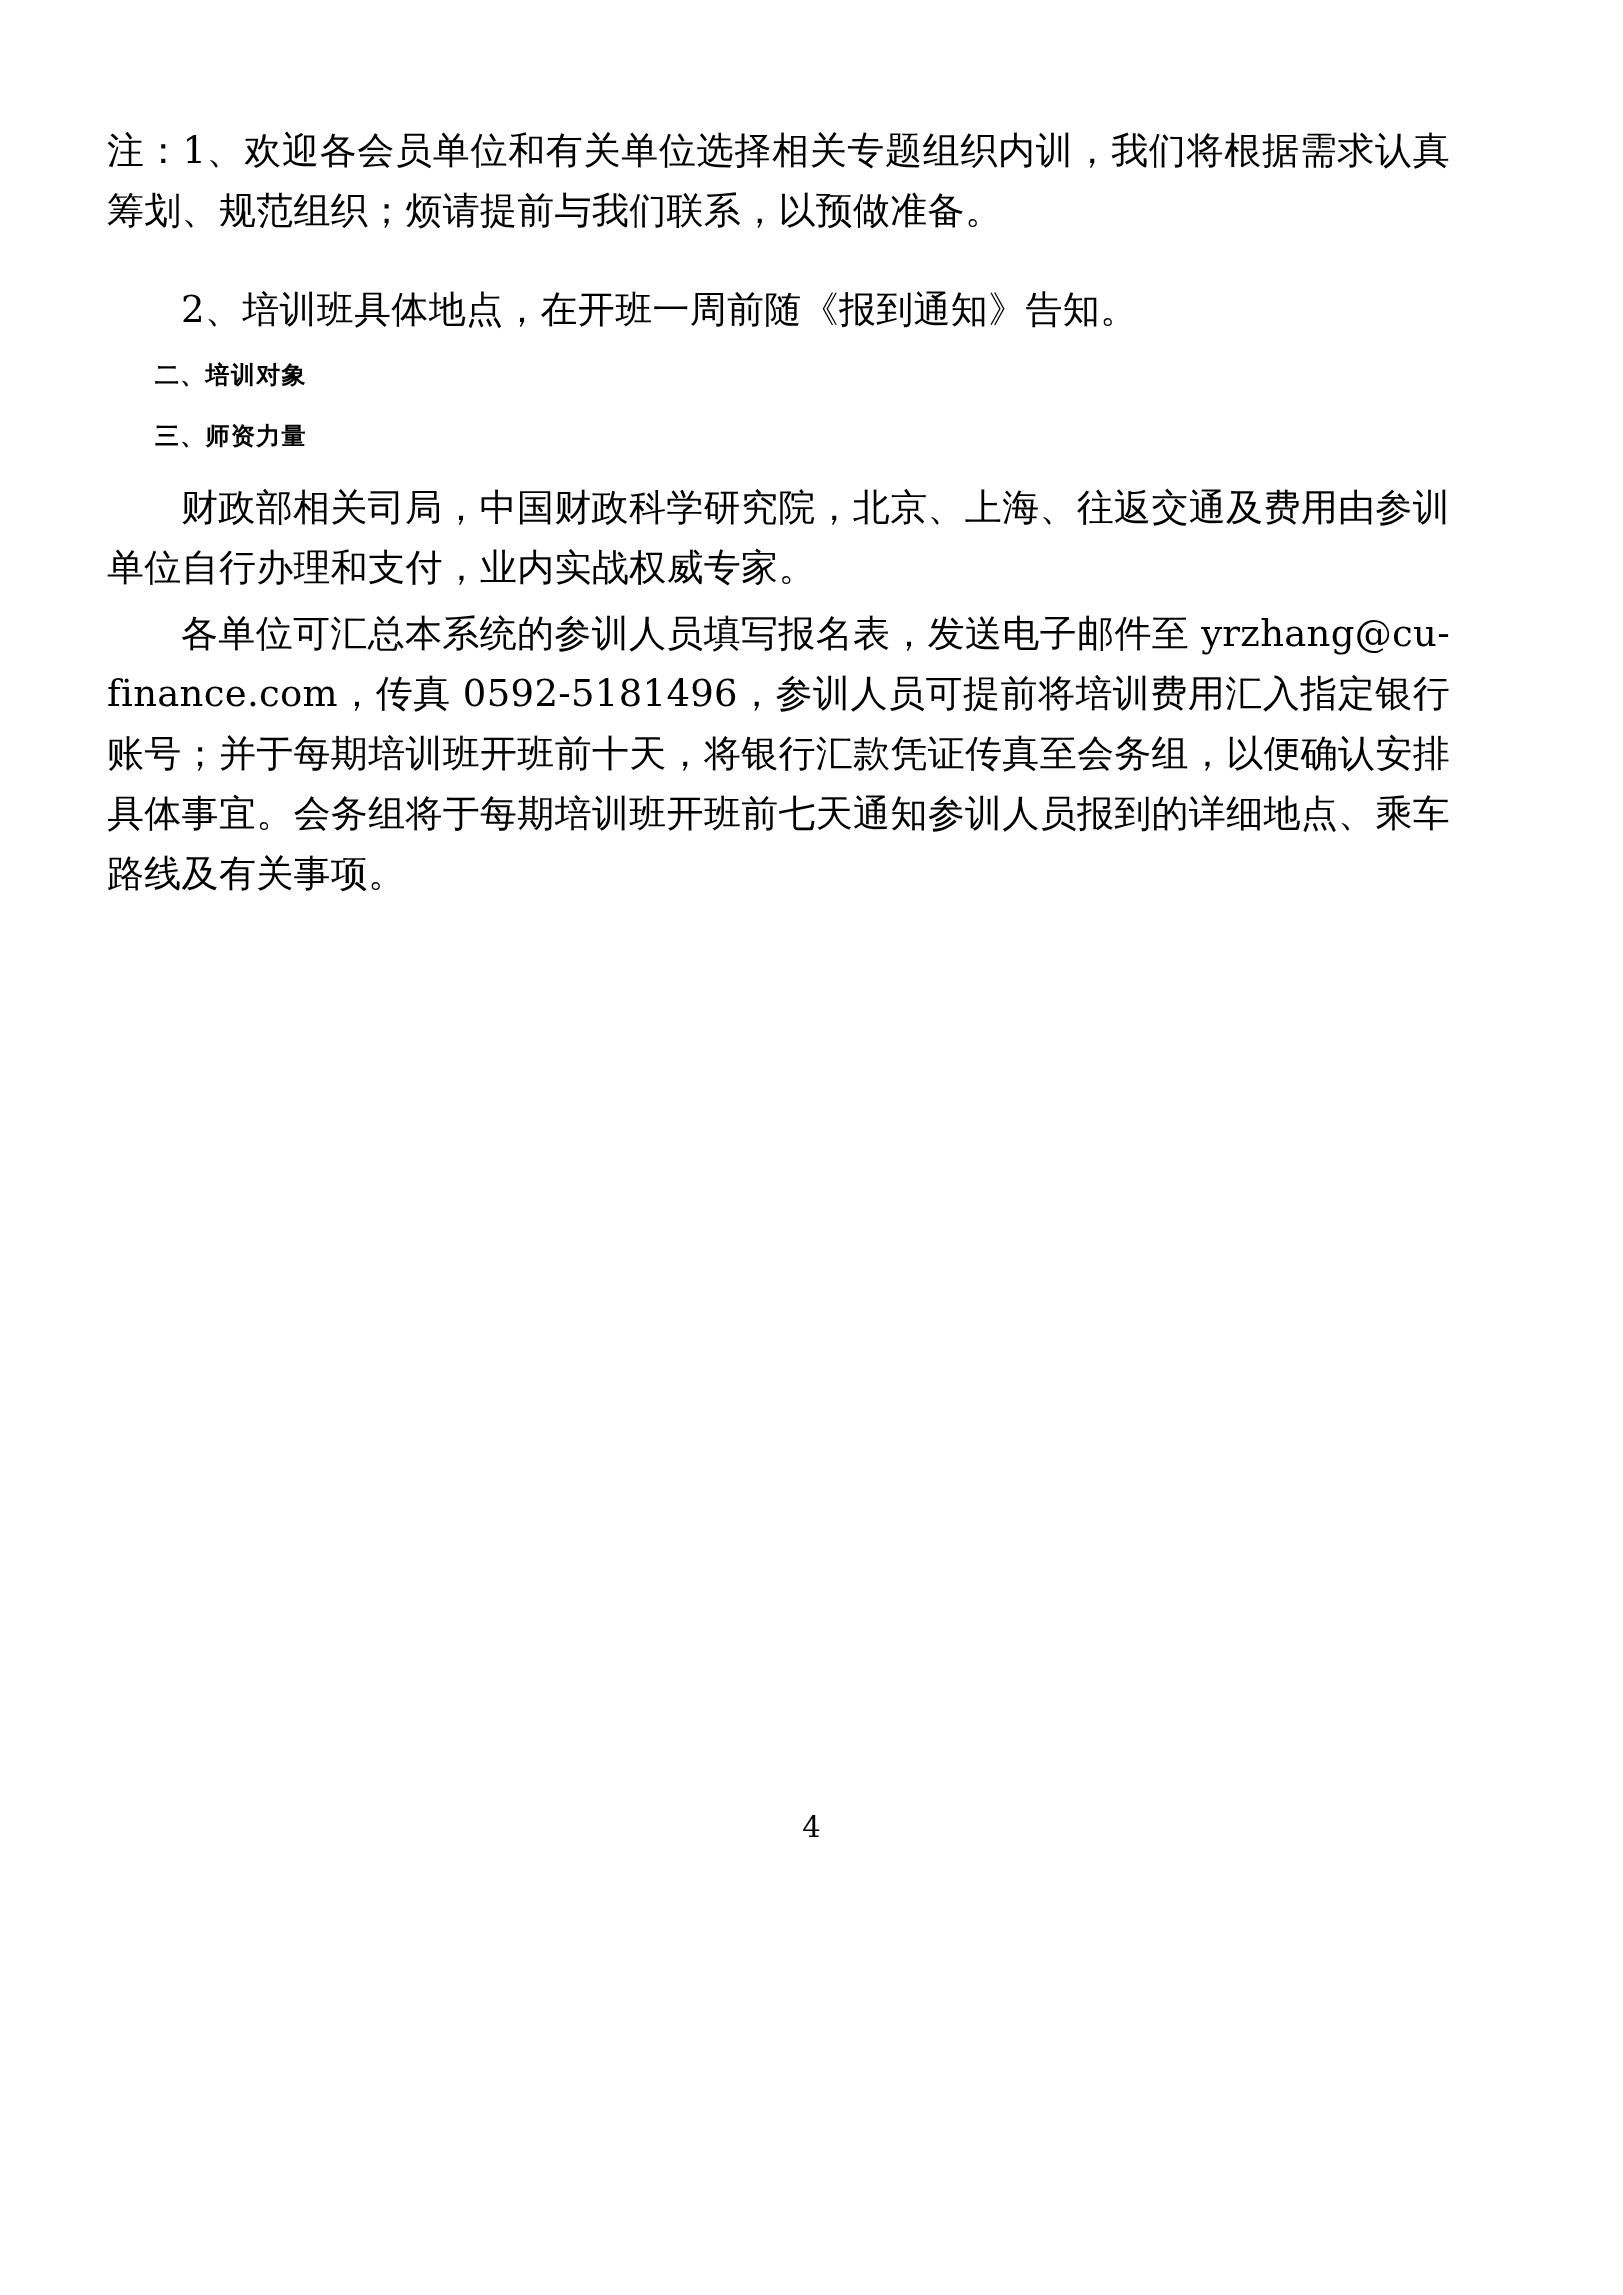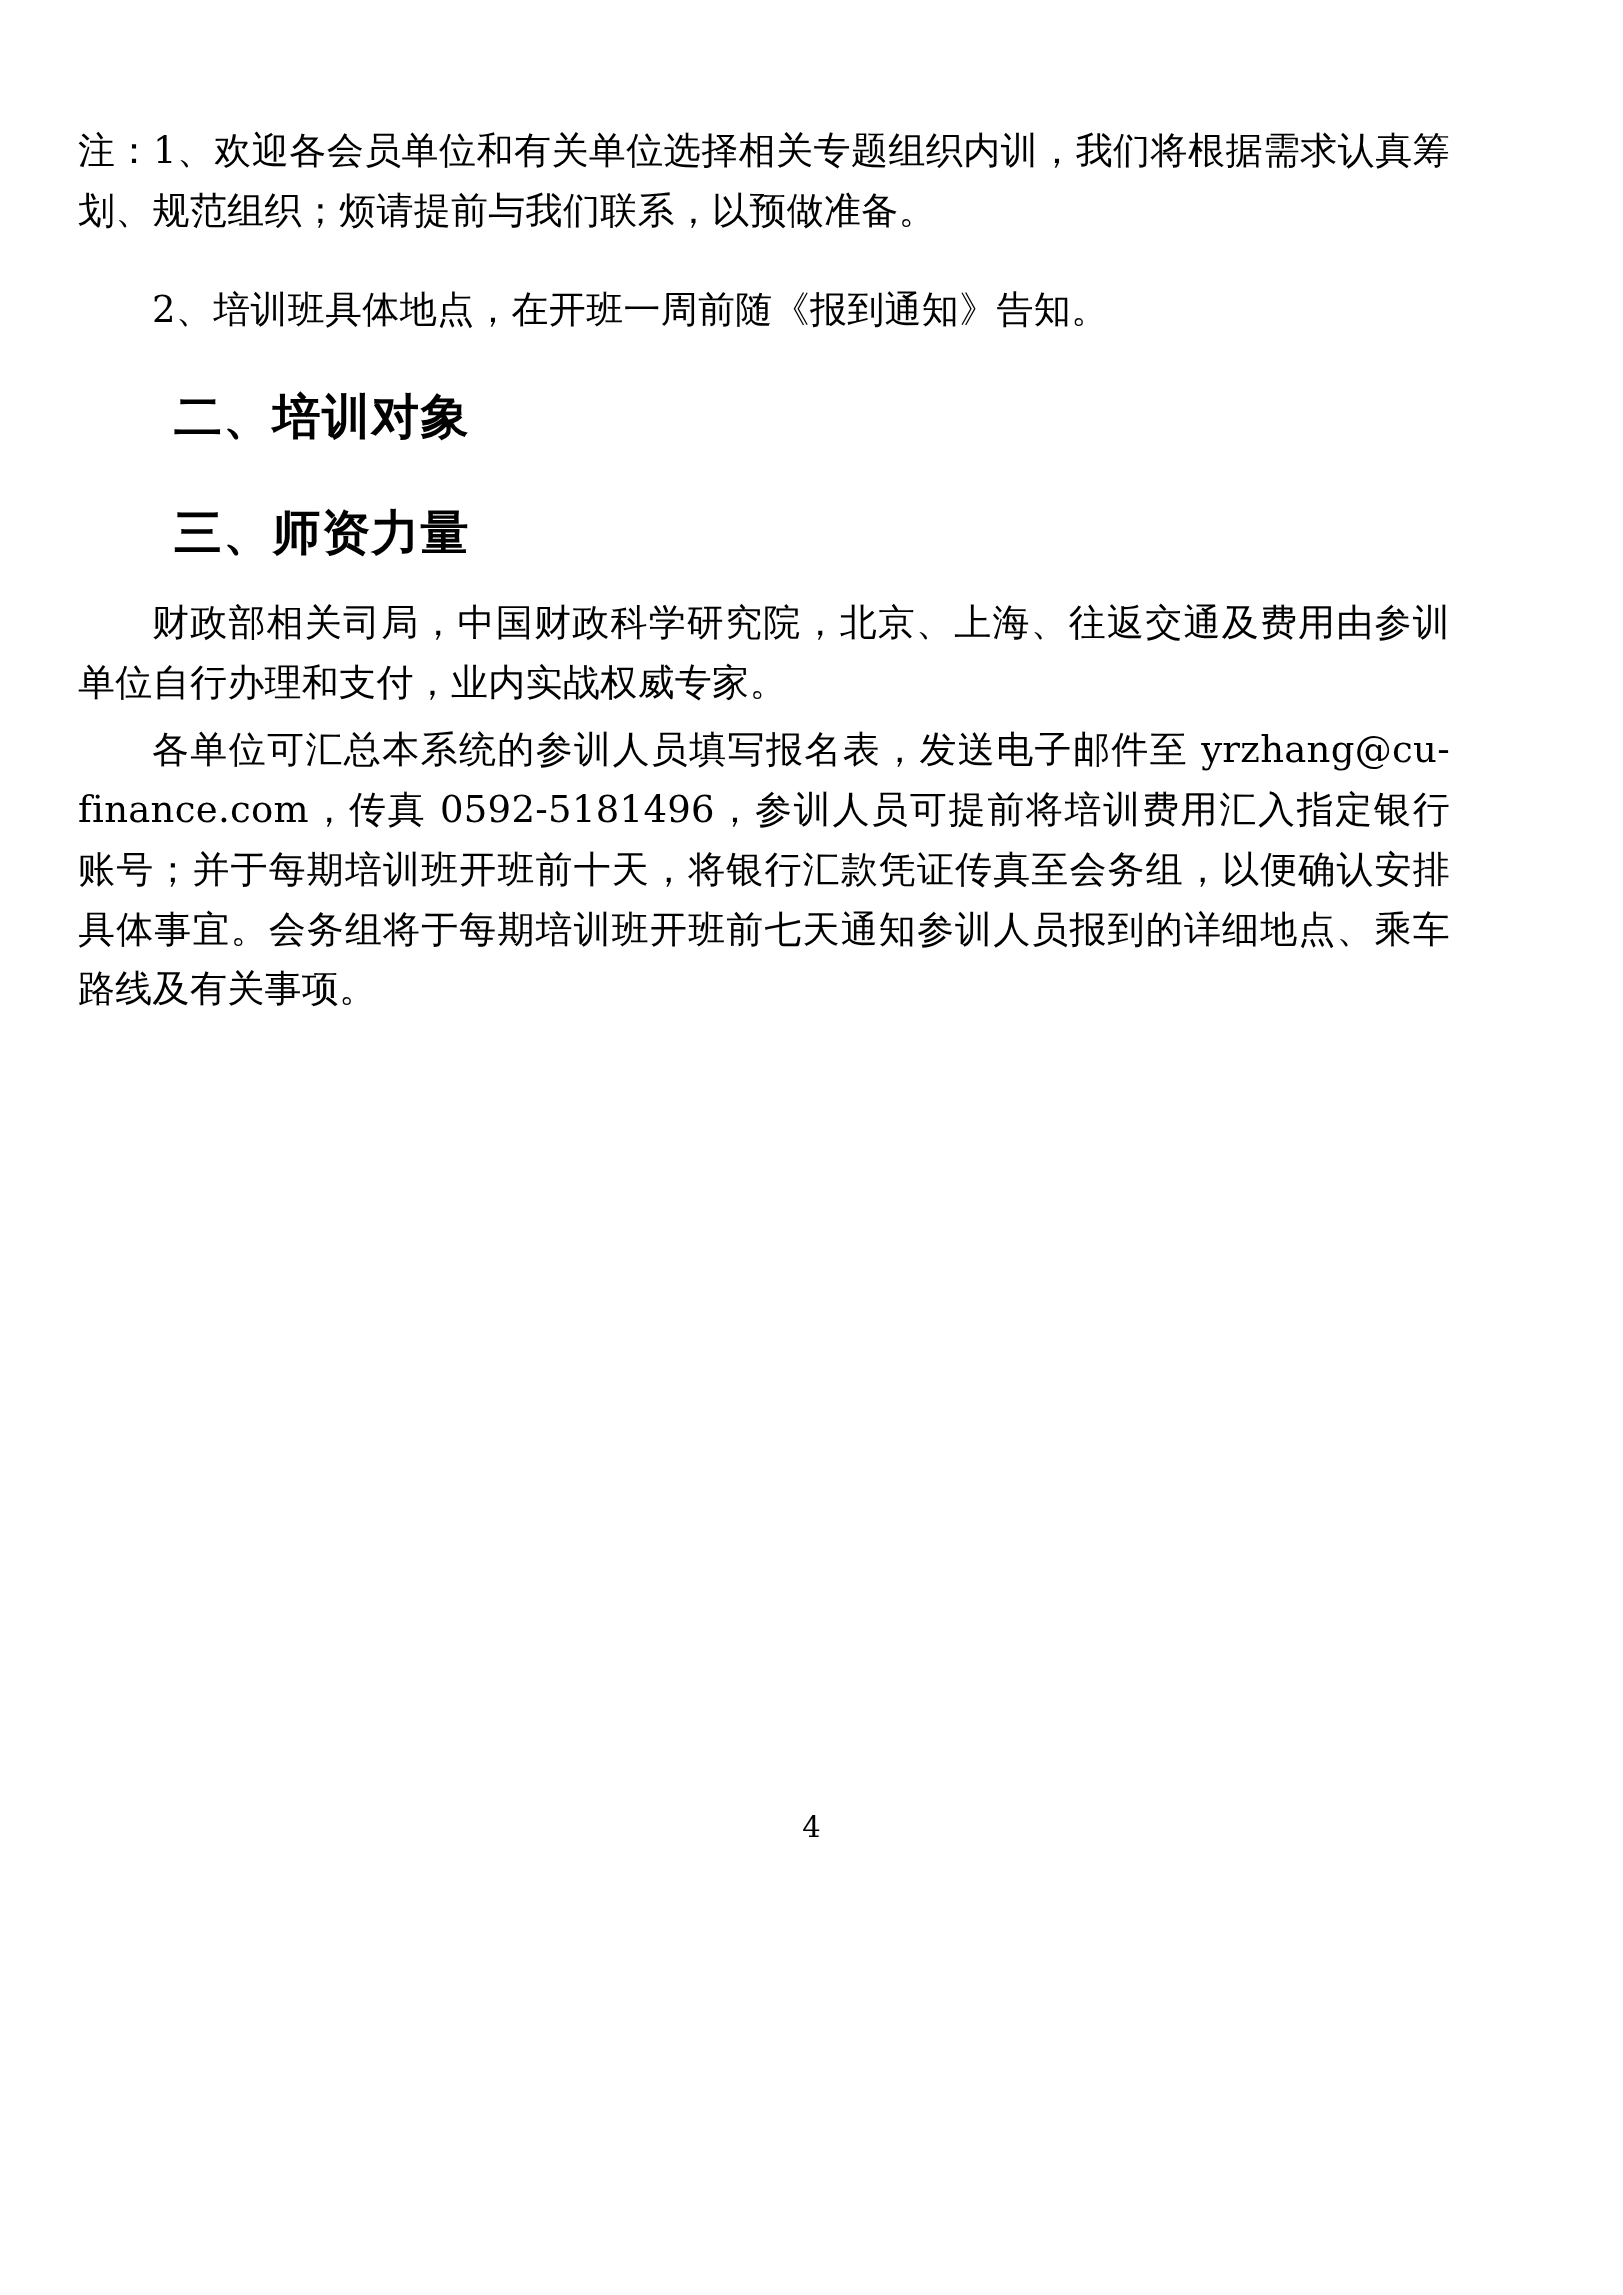--- a/index.html
+++ b/index.html
@@ -13,21 +13,21 @@
     font-family: "DejaVu Serif", "Liberation Serif", serif;
     color: #000000;
     position: relative;
   }
   .page {
     position: absolute;
     top: 0; left: 0;
     width: 1623px;
     height: 1921px;
     box-sizing: border-box;
-    padding: 121px 173px 79px 78px;
+    padding: 121px 173px 79px 107px;
   }
   .doc-body {
     font-size: 37px;
     line-height: 1.62;
     letter-spacing: 0.3px;
   }
   p {
     margin: 0 0 3.9px 0;
     text-align: justify;
     text-justify: inter-ideograph;
@@ -36,22 +36,22 @@
     text-indent: 0;
   }
   .note-second {
     text-indent: 2em;
     margin-top: 39px;
   }
   .heading {
     text-indent: 2em;
     font-weight: bold;
     font-family: "DejaVu Sans", "Liberation Sans", sans-serif;
-    font-size: 48px;
-    margin-top: 38px;
+    font-size: 24px;
+    margin-top: 16px;
     margin-bottom: 22px;
     letter-spacing: 1.3px;
   }
   .para {
     text-indent: 2em;
     margin-bottom: 0;
   }
   .block {
     margin-bottom: 6.5px;
   }

